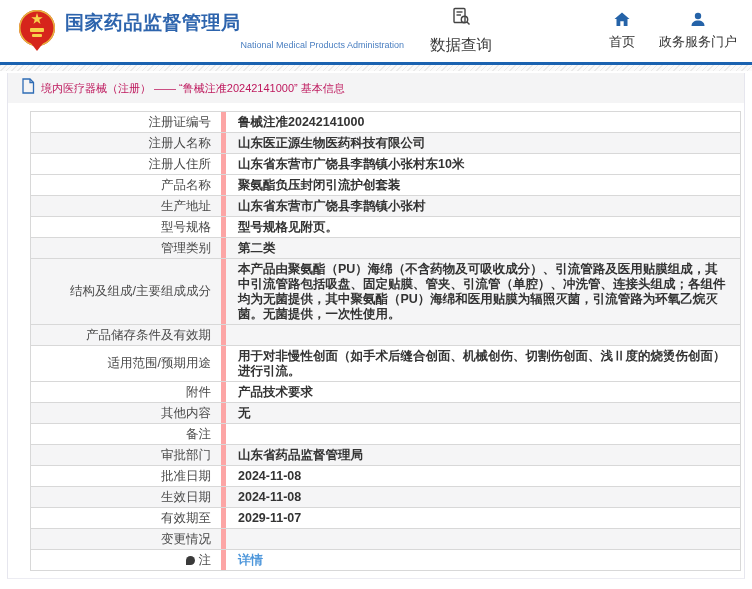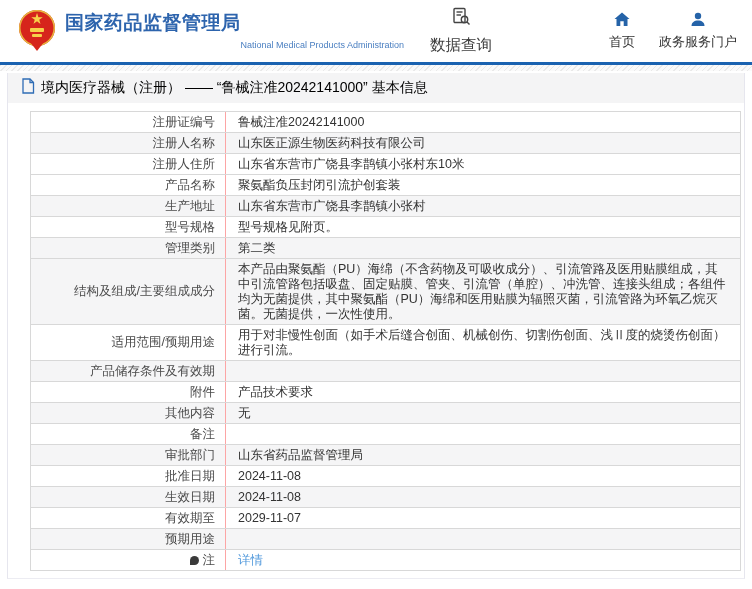--- a/index.html
+++ b/index.html
@@ -33,32 +33,32 @@
   .blue-line { height:3px; background:#1a62b0; }
   .hatch { height:6px;
     background:repeating-linear-gradient(135deg,#e9e9e9 0 1px,#fafafa 1px 4px); }
 
   
   .main { margin:2px 7px 0 7px; height:506px;
     border-left:1px solid #e6e6ee; border-right:1px solid #e6e6ee;
     border-bottom:1px solid #ececf2; }
   .crumb { height:30px; background:#f4f4f5; display:flex; align-items:center;
     gap:6px; padding-left:13px; }
-  .crumb-title { font-size:14px; color:#000000; }
+  .crumb-title { font-size:11px; color:#be185d; }
 
   
   .reg-table { margin:8px 3px 0 22px; border:1px solid #d8d8d8; font-size:12.5px; }
   .trow { display:flex; background:#fff; border-bottom:1px solid #d8d8d8; min-height:20px; }
   .trow:last-child { border-bottom:none; }
   .trow.alt { background:#f5f5f6; }
   .tlabel { flex:0 0 195px; display:flex; align-items:center; justify-content:flex-end;
     text-align:right; padding:2.5px 10px 2.5px 6px; color:#4a4a4a;
-    border-right:1px solid #fca5a5; line-height:15px; }
+    border-right:5px solid #fca5a5; line-height:15px; }
   .tvalue { flex:1; display:flex; align-items:center; padding:2.5px 12px; color:#333;
-    line-height:15px; }
+    line-height:15px;font-weight:bold; }
   .detail-link { color:#4e97db; text-decoration:none;text-align:right; }
   .note-icon { display:inline-block; width:9px; height:9px; background:#3a3a3a;
     border-radius:50% 50% 50% 0; margin-right:4px; vertical-align:-1px; }
   .lblflex { display:inline-flex; align-items:center; }
 </style>
 </head>
 <body>
 
 <div class="hdr">
   <div class="emblem">
@@ -150,28 +150,28 @@
       <div class="tvalue">型号规格见附页。</div>
     </div>
     <div class="trow alt">
       <div class="tlabel">管理类别</div>
       <div class="tvalue">第二类</div>
     </div>
     <div class="trow alt">
       <div class="tlabel">结构及组成/主要组成成分</div>
       <div class="tvalue">本产品由聚氨酯（PU）海绵（不含药物及可吸收成分）、引流管路及医用贴膜组成，其中引流管路包括吸盘、固定贴膜、管夹、引流管（单腔）、冲洗管、连接头组成；各组件均为无菌提供，其中聚氨酯（PU）海绵和医用贴膜为辐照灭菌，引流管路为环氧乙烷灭菌。无菌提供，一次性使用。</div>
     </div>
+    <div class="trow alt">
+      <div class="tlabel">产品储存条件及有效期</div>
+      <div class="tvalue"></div>
+    </div>
     <div class="trow">
       <div class="tlabel">适用范围/预期用途</div>
       <div class="tvalue">用于对非慢性创面（如手术后缝合创面、机械创伤、切割伤创面、浅Ⅱ度的烧烫伤创面）进行引流。</div>
     </div>
-    <div class="trow alt">
-      <div class="tlabel">产品储存条件及有效期</div>
-      <div class="tvalue"></div>
-    </div>
     <div class="trow">
       <div class="tlabel">附件</div>
       <div class="tvalue">产品技术要求</div>
     </div>
     <div class="trow alt">
       <div class="tlabel">其他内容</div>
       <div class="tvalue">无</div>
     </div>
     <div class="trow">
       <div class="tlabel">备注</div>
@@ -187,21 +187,21 @@
     </div>
     <div class="trow alt">
       <div class="tlabel">生效日期</div>
       <div class="tvalue">2024-11-08</div>
     </div>
     <div class="trow">
       <div class="tlabel">有效期至</div>
       <div class="tvalue">2029-11-07</div>
     </div>
     <div class="trow alt">
-      <div class="tlabel">预期用途</div>
+      <div class="tlabel">变更情况</div>
       <div class="tvalue"></div>
     </div>
     <div class="trow">
       <div class="tlabel">
         <span class="lblflex">
           <span class="note-icon"></span>
           <span>注</span>
         </span>
       </div>
       <div class="tvalue">

